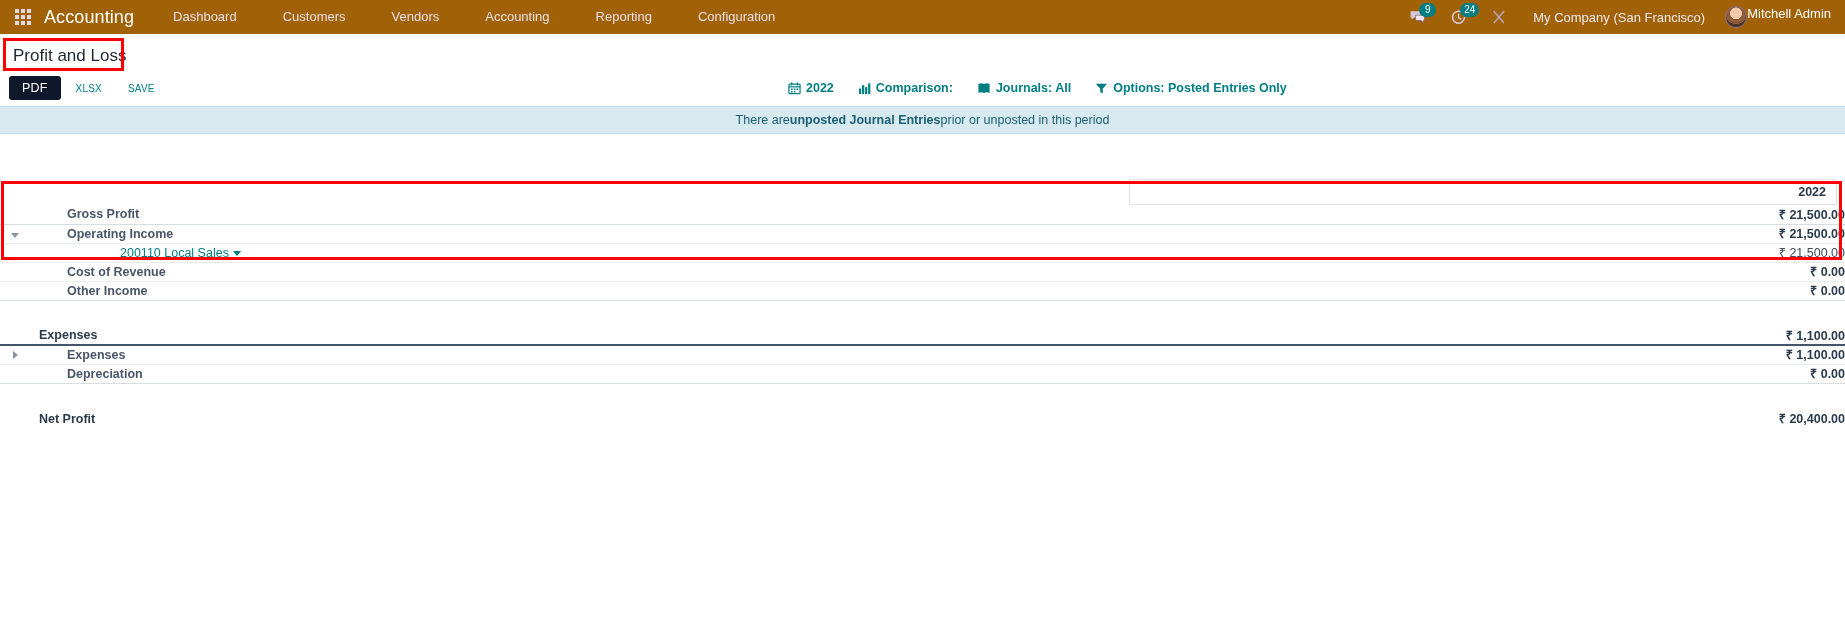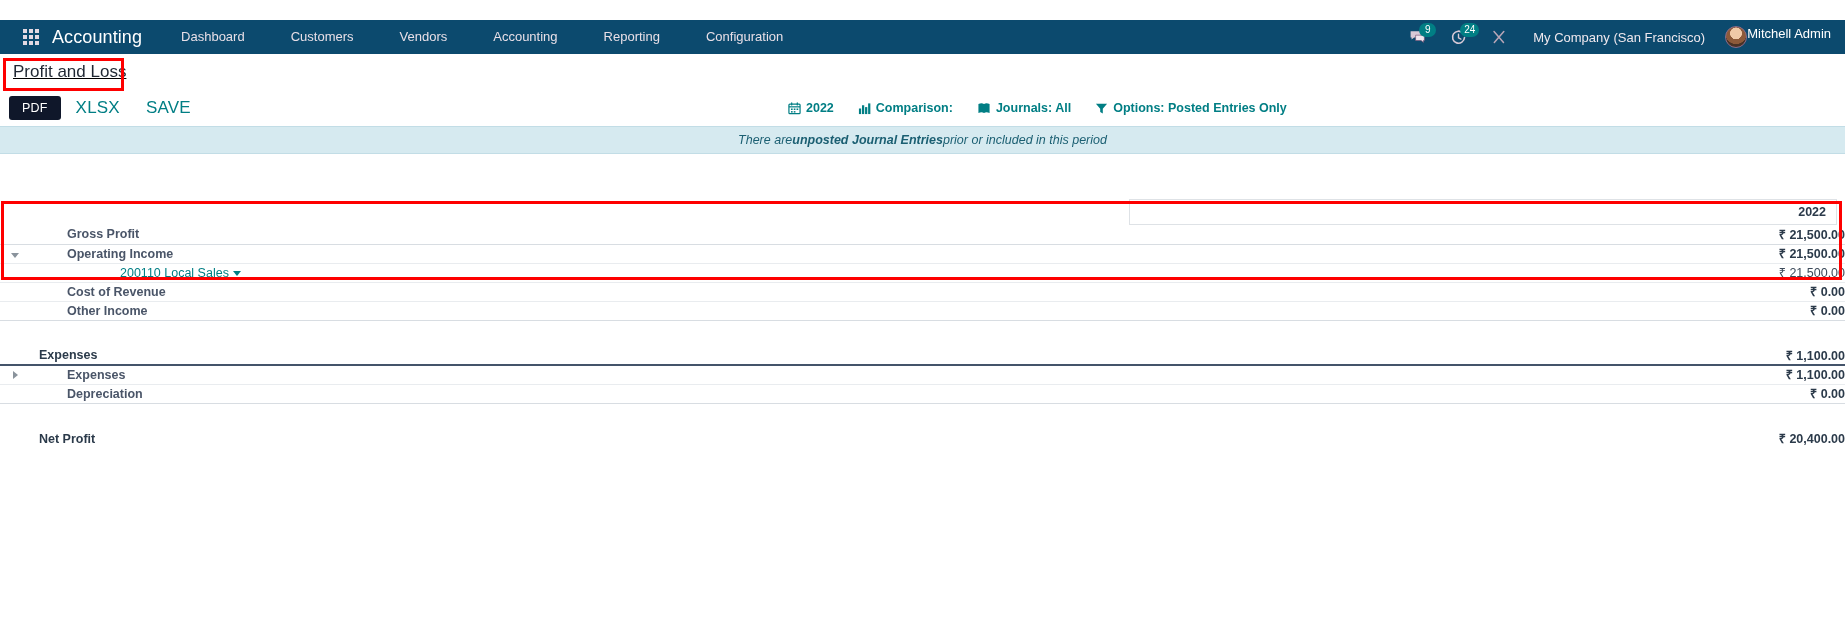--- a/index.html
+++ b/index.html
@@ -8,28 +8,27 @@
     width: 1845px;
     height: 632px;
     background: #ffffff;
     font-family: "Liberation Sans", sans-serif;
     overflow: hidden;
   }
 
   
   .navbar {
     height: 34px;
-    background: #0c4a6e;
-    display: flex;
-    align-items: center;
-    padding: 0 14px 0 20px;
+    background: #a16207;
+    display: flex;
+    align-items: center;
+    padding: 0 14px 0 12px;
     color: #ffffff;
     font-size: 13px;
     position: relative;
-    margin-top: 20px;
   }
   .apps-grid {
     width: 22px; height: 22px;
     display: grid;
     grid-template-columns: repeat(3, 4px);
     grid-template-rows: repeat(3, 4px);
     gap: 2px;
     justify-content: center;
     align-content: center;
     margin-right: 10px;
@@ -112,23 +111,22 @@
 
   
   .control-panel {
     background: #ffffff;
     padding: 0;
     position: relative;
   }
   .title-row {
     height: 36px;
     display: flex;
-    align-items: center;
+    align-items: flex-end;
     padding-left: 9px;
-    text-decoration: underline;
   }
   .page-title {
     font-size: 17px;
     color: #1f2733;
     font-weight: 400;
     line-height: 1;
     padding: 5px 6px 6px 4px;
   }
   
   .anno-title {
@@ -155,21 +153,21 @@
     font-weight: 500;
     padding: 5px 13px;
     border: none;
     border-radius: 3px;
     cursor: pointer;
     letter-spacing: .2px;
   }
   .btn-flat {
     background: transparent;
     color: #017e84;
-    font-size: 17px;
+    font-size: 10px;
     font-weight: 500;
     padding: 5px 11px;
     border: none;
     cursor: pointer;
     letter-spacing: .2px;
     margin-left: 4px;
   }
   .filters {
     position: absolute;
     left: 788px;
@@ -197,21 +195,20 @@
   .banner {
     background: #d6eaf0;
     border-top: 1px solid #c2dde6;
     border-bottom: 1px solid #c2dde6;
     height: 28px;
     display: flex;
     align-items: center;
     justify-content: center;
     font-size: 12.5px;
     color: #1b5f72;
-    font-style: italic;
   }
   .banner b { font-weight: 700; }
 
   
   .report-wrap {
     padding: 0;
     position: relative;
   }
   .spacer-top { height: 45px; }
 
@@ -418,21 +415,21 @@
         </svg>
         <span>Options: Posted Entries Only</span>
       </div>
     </div>
   </div>
 </div>
 
 <div class="banner">
   <span>There are </span>
     <b>unposted Journal Entries</b>
-    <span> prior or included in this period</span>
+    <span> prior or unposted in this period</span>
 </div>
 
 <div class="report-wrap">
   <div class="spacer-top"></div>
 
   <table class="report">
     <colgroup>
       <col class="col-toggle">
         <col class="col-name">
         <col class="col-value">

